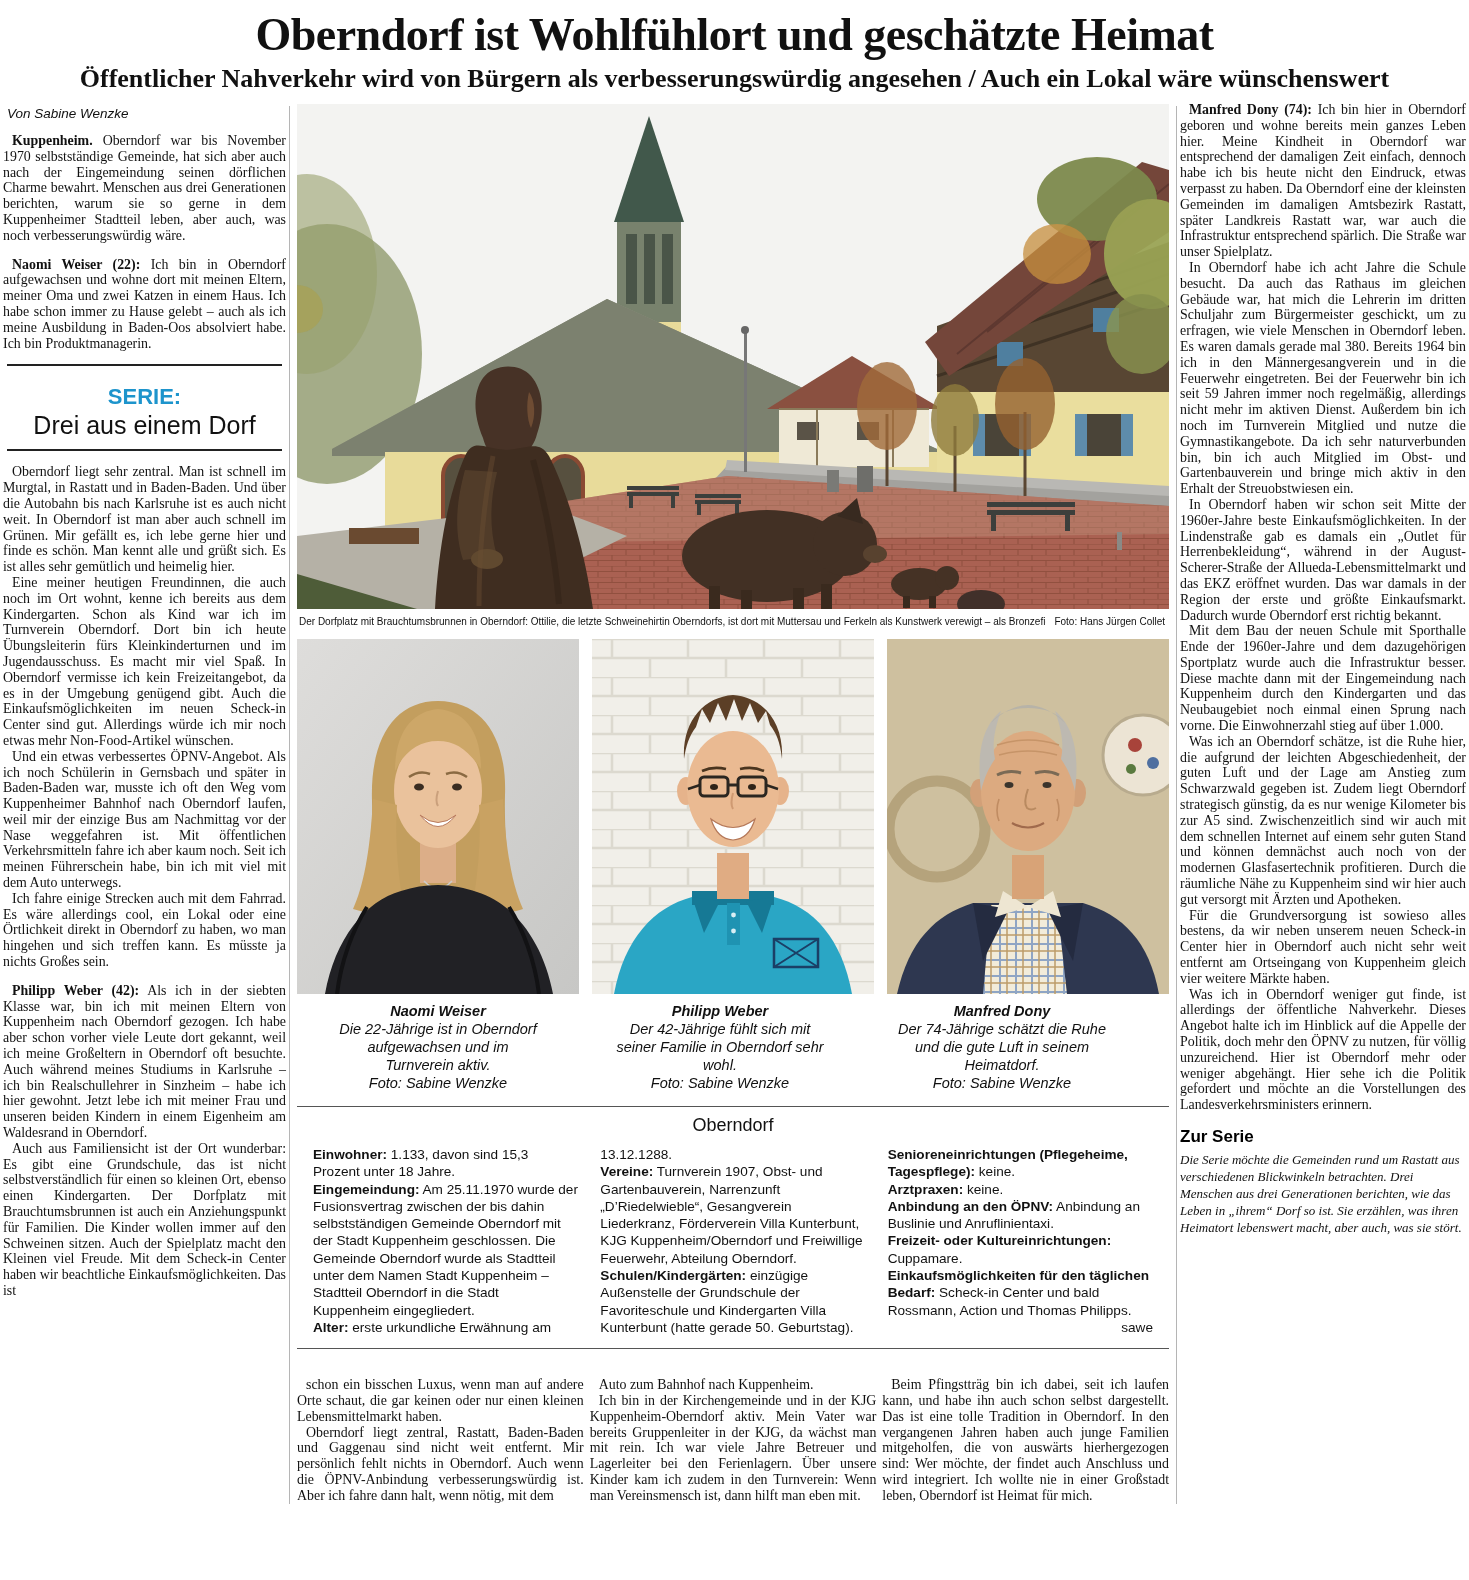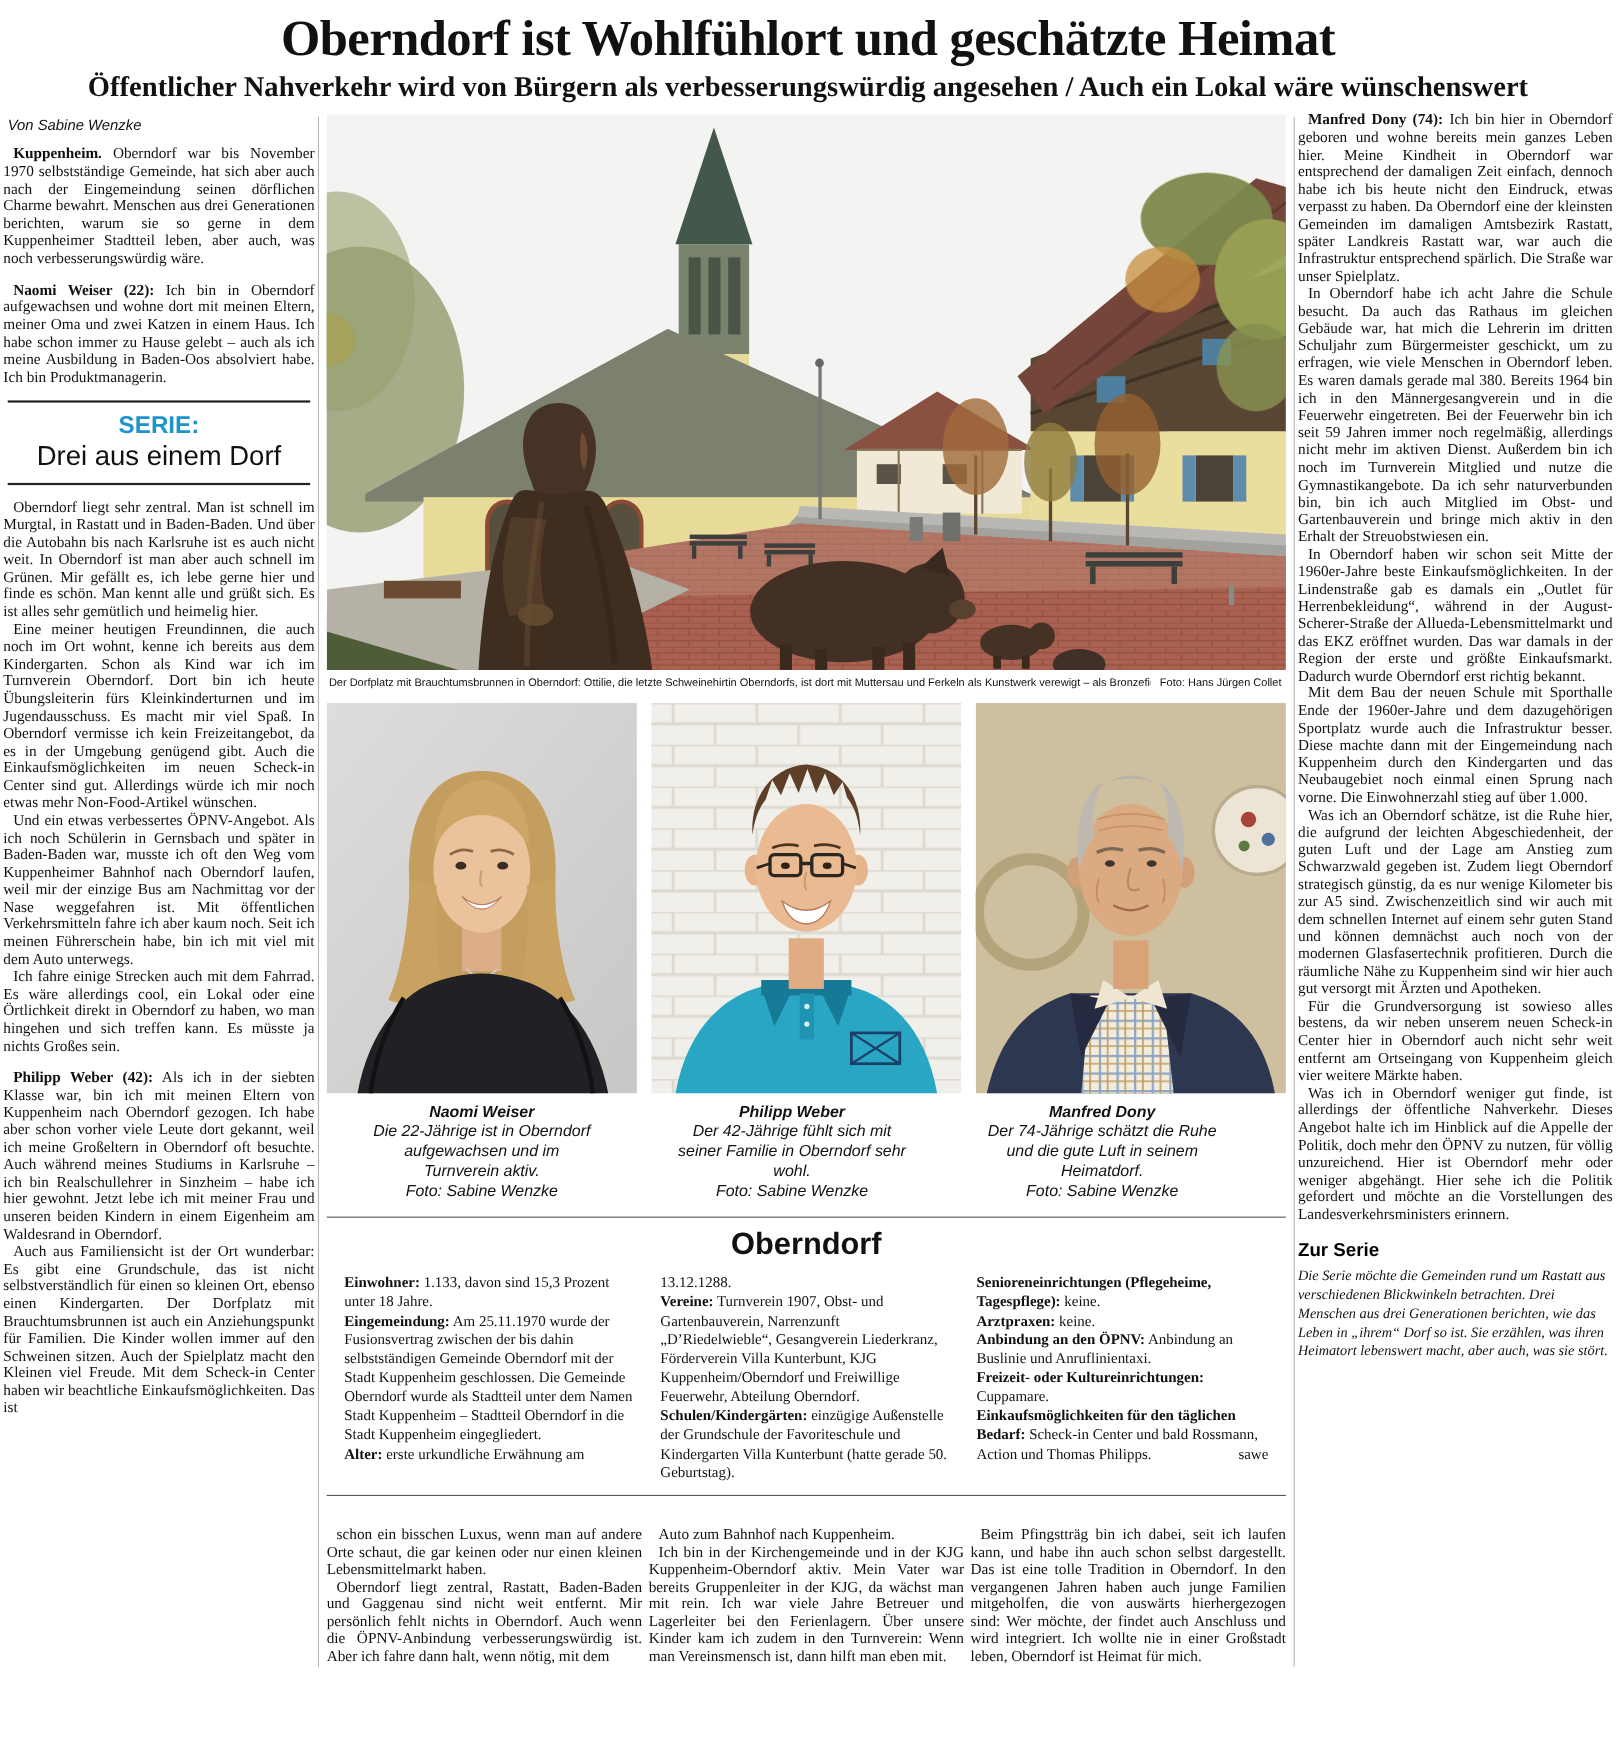--- a/index.html
+++ b/index.html
@@ -18,44 +18,44 @@
   .vsep{width:1px;background:#b5b5b5;margin:4px 3px 0;flex:none;}
   .byline{font-family:"Liberation Sans",sans-serif;font-style:italic;font-size:13.5px;margin:4px 0 12px 4px;}
   
   .bp{font-size:13.9px;line-height:15.8px;text-align:justify;margin:0;text-indent:9px;}
   .mt{margin-top:13px;}
   .lead{font-weight:bold;}
   
   .serie{border-top:2px solid #222;border-bottom:2px solid #222;text-align:center;
          margin:13px 4px;padding:8px 0 10px;}
   .serie-label{color:#1d94cc;font-family:"Liberation Sans",sans-serif;font-weight:bold;
-               font-size:22px;line-height:26px;}
+               font-size:22px;line-height:26px;margin-top:10px;}
   .serie-title{font-family:"Liberation Sans",sans-serif;font-size:25px;line-height:28px;margin-top:1px;}
   
   .main-photo{margin:0;width:872px;height:505px;}
   .main-photo svg{display:block;}
   .main-caption{position:relative;font-family:"Liberation Sans",sans-serif;
                 font-size:10px;line-height:15px;margin:5px 2px 10px;padding-right:10px;}
   .caption-text{display:inline-block;max-width:860px;}
   .photo-credit{position:absolute;right:2px;bottom:0;background:#fff;padding-left:8px;}
   
   .portraits{display:flex;gap:13px;}
   .portrait{width:282px;height:355px;margin:0;}
   .portrait svg{display:block;}
   .pcaps{display:flex;margin-top:8px;}
   .pcap{width:282px;box-sizing:border-box;padding:0 36px;text-align:center;
         font-family:"Liberation Sans",sans-serif;font-style:italic;font-size:14.5px;line-height:18px;}
   .pcap .pname{font-weight:bold;}
   
   .infobox{border-top:1px solid #555;border-bottom:1px solid #555;margin-top:14px;padding:6px 0 12px;}
-  .infobox-title{font-family:"Liberation Sans",sans-serif;font-weight:bold;font-size:28px;
+  .infobox-title{font-family:"Liberation Sans",sans-serif;font-weight:normal;font-size:18px;
                  text-align:center;margin:2px 0 10px;}
   .info-cols{display:flex;gap:22px;padding:0 16px;}
   .info-col{flex:1;font-family:"Liberation Sans",sans-serif;font-size:13.6px;line-height:17.3px;}
-  .info-col p{margin:0;font-family:Liberation Serif, serif;}
+  .info-col p{margin:0;}
   .sawe{float:right;}
   
   .bottom-cols{display:flex;gap:6px;margin-top:28px;}
   .bottom-col{flex:1;}
   
   .zs-head{color:#000000;font-family:"Liberation Sans",sans-serif;font-weight:bold;
            font-size:17px;margin:14px 0 4px;}
   .zs-text{font-style:italic;font-size:13px;line-height:17px;text-align:left;margin:0;}
 </style>
 </head>

